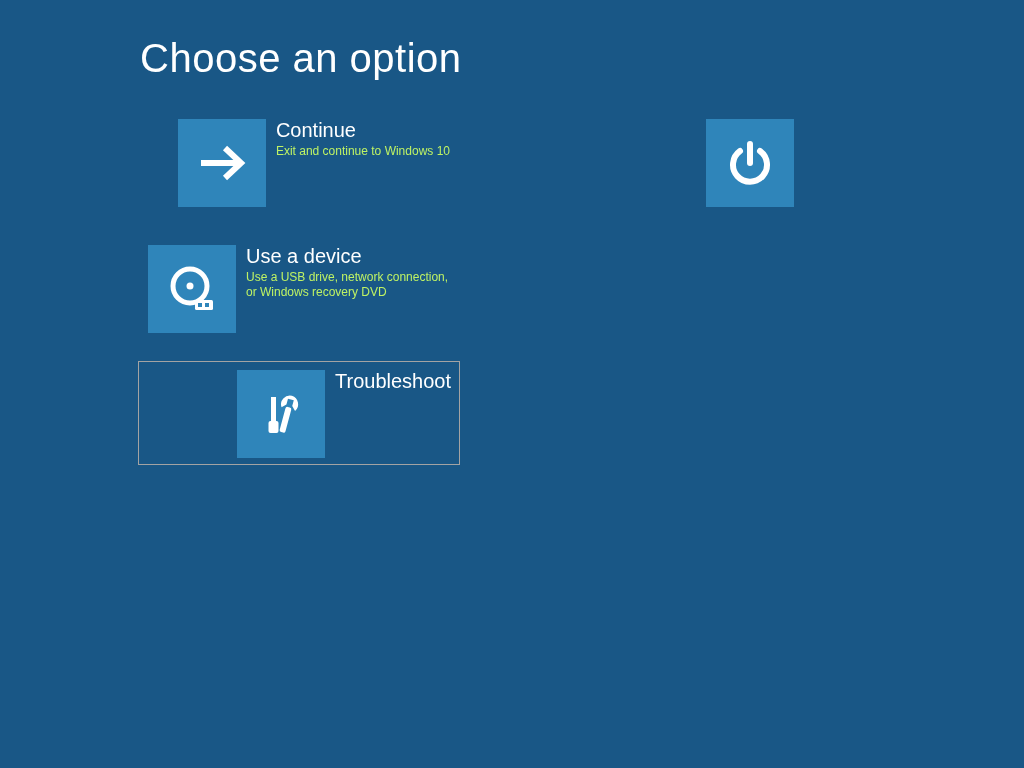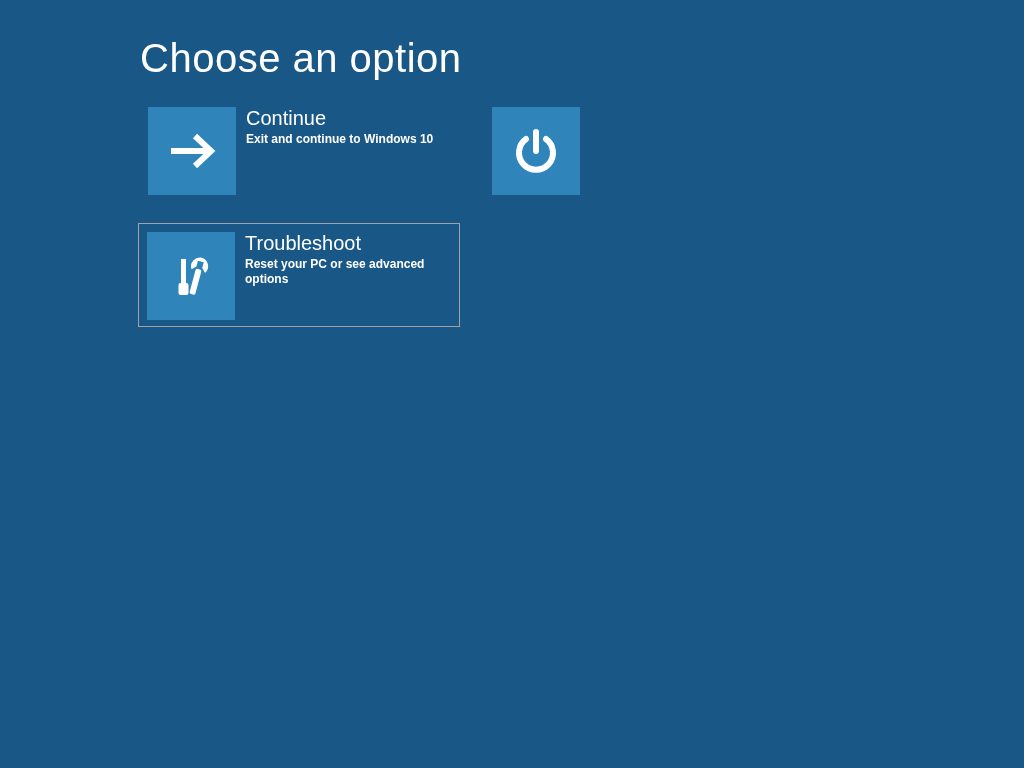--- a/index.html
+++ b/index.html
@@ -16,21 +16,21 @@
     position: relative;
     width: 1024px;
     height: 768px;
     padding-left: 138px;
     padding-top: 36px;
   }
   h1.title {
     font-weight: 200;
     font-size: 40px;
     letter-spacing: 0.5px;
-    margin-bottom: 16px;
+    margin-bottom: 28px;
     margin-left: 2px;
   }
   .columns {
     display: flex;
     gap: 22px;
   }
   .col {
     width: 322px;
     display: flex;
     flex-direction: column;
@@ -38,20 +38,21 @@
   }
   .tile {
     width: 322px;
     height: 104px;
     display: flex;
     align-items: flex-start;
     padding: 8px;
     cursor: pointer;
     border: 2px solid transparent;
     position: relative;
+    justify-content: flex-end;
   }
   .tile.selected {
     border: 1px solid #a3a3a3;
   }
   .tile-icon {
     width: 88px;
     height: 88px;
     background: #2f85ba;
     flex: 0 0 88px;
     display: flex;
@@ -65,22 +66,22 @@
     max-width: 210px;
   }
   .tile-title {
     font-size: 20px;
     font-weight: 200;
     line-height: 1.15;
     margin-bottom: 2px;
   }
   .tile-desc {
     font-size: 12px;
-    font-weight: 700;
-    color: #ffffff;
+    font-weight: 400;
+    color: #bef264;
     line-height: 1.25;
   }
   </style>
 </head>
 <body>
 
 <div class="container">
 
   <h1 class="title">Choose an option</h1>
 
@@ -93,37 +94,51 @@
           <svg width="54" height="54" viewBox="0 0 54 54" fill="none">
             <path d="M6 27 H44 M30 12 L46 27 L30 42" stroke="#ffffff" stroke-width="6" stroke-linecap="butt" stroke-linejoin="miter" fill="none"></path>
           </svg>
         </div>
         <div class="tile-text">
           <div class="tile-title">Continue</div>
           <div class="tile-desc">Exit and continue to Windows 10</div>
         </div>
       </div>
 
+      <div class="tile">
+        <div class="tile-icon">
+          <svg width="54" height="54" viewBox="0 0 54 54" fill="none">
+            <circle cx="25" cy="24" r="17" stroke="#ffffff" stroke-width="5" fill="none"></circle>
+            <circle cx="25" cy="24" r="3.5" fill="#ffffff"></circle>
+            <rect x="30" y="38" width="18" height="10" rx="1.5" fill="#ffffff"></rect>
+            <rect x="33" y="41" width="4" height="4" fill="#2f85ba"></rect>
+            <rect x="40" y="41" width="4" height="4" fill="#2f85ba"></rect>
+          </svg>
+        </div>
+        <div class="tile-text">
+          <div class="tile-title">Use a device</div>
+          <div class="tile-desc">Use a USB drive, network connection, or Windows recovery DVD</div>
+        </div>
+      </div>
 
       <div class="tile selected">
         <div class="tile-icon">
           <svg width="54" height="54" viewBox="0 0 54 54" fill="none">
 
             <rect x="17" y="10" width="5" height="24" fill="#ffffff"></rect>
             <rect x="14.5" y="34" width="10" height="12" rx="2" fill="#ffffff"></rect>
 
             <g transform="translate(33,27) rotate(15) translate(-33,-27)">
               <rect x="30" y="20" width="6" height="26" rx="2" fill="#ffffff"></rect>
               <path d="M33 8 a9 9 0 0 0 -7 14 l4 -4 v-6 h6 v6 l4 4 a9 9 0 0 0 -7 -14 z" fill="#ffffff"></path>
             </g>
           </svg>
         </div>
         <div class="tile-text">
           <div class="tile-title">Troubleshoot</div>
-          <div class="tile-desc">Reset your PC or see advanced options</div>
         </div>
       </div>
 
     </div>
 
     <div class="col">
 
       <div class="tile">
         <div class="tile-icon">
           <svg width="54" height="54" viewBox="0 0 54 54" fill="none">

